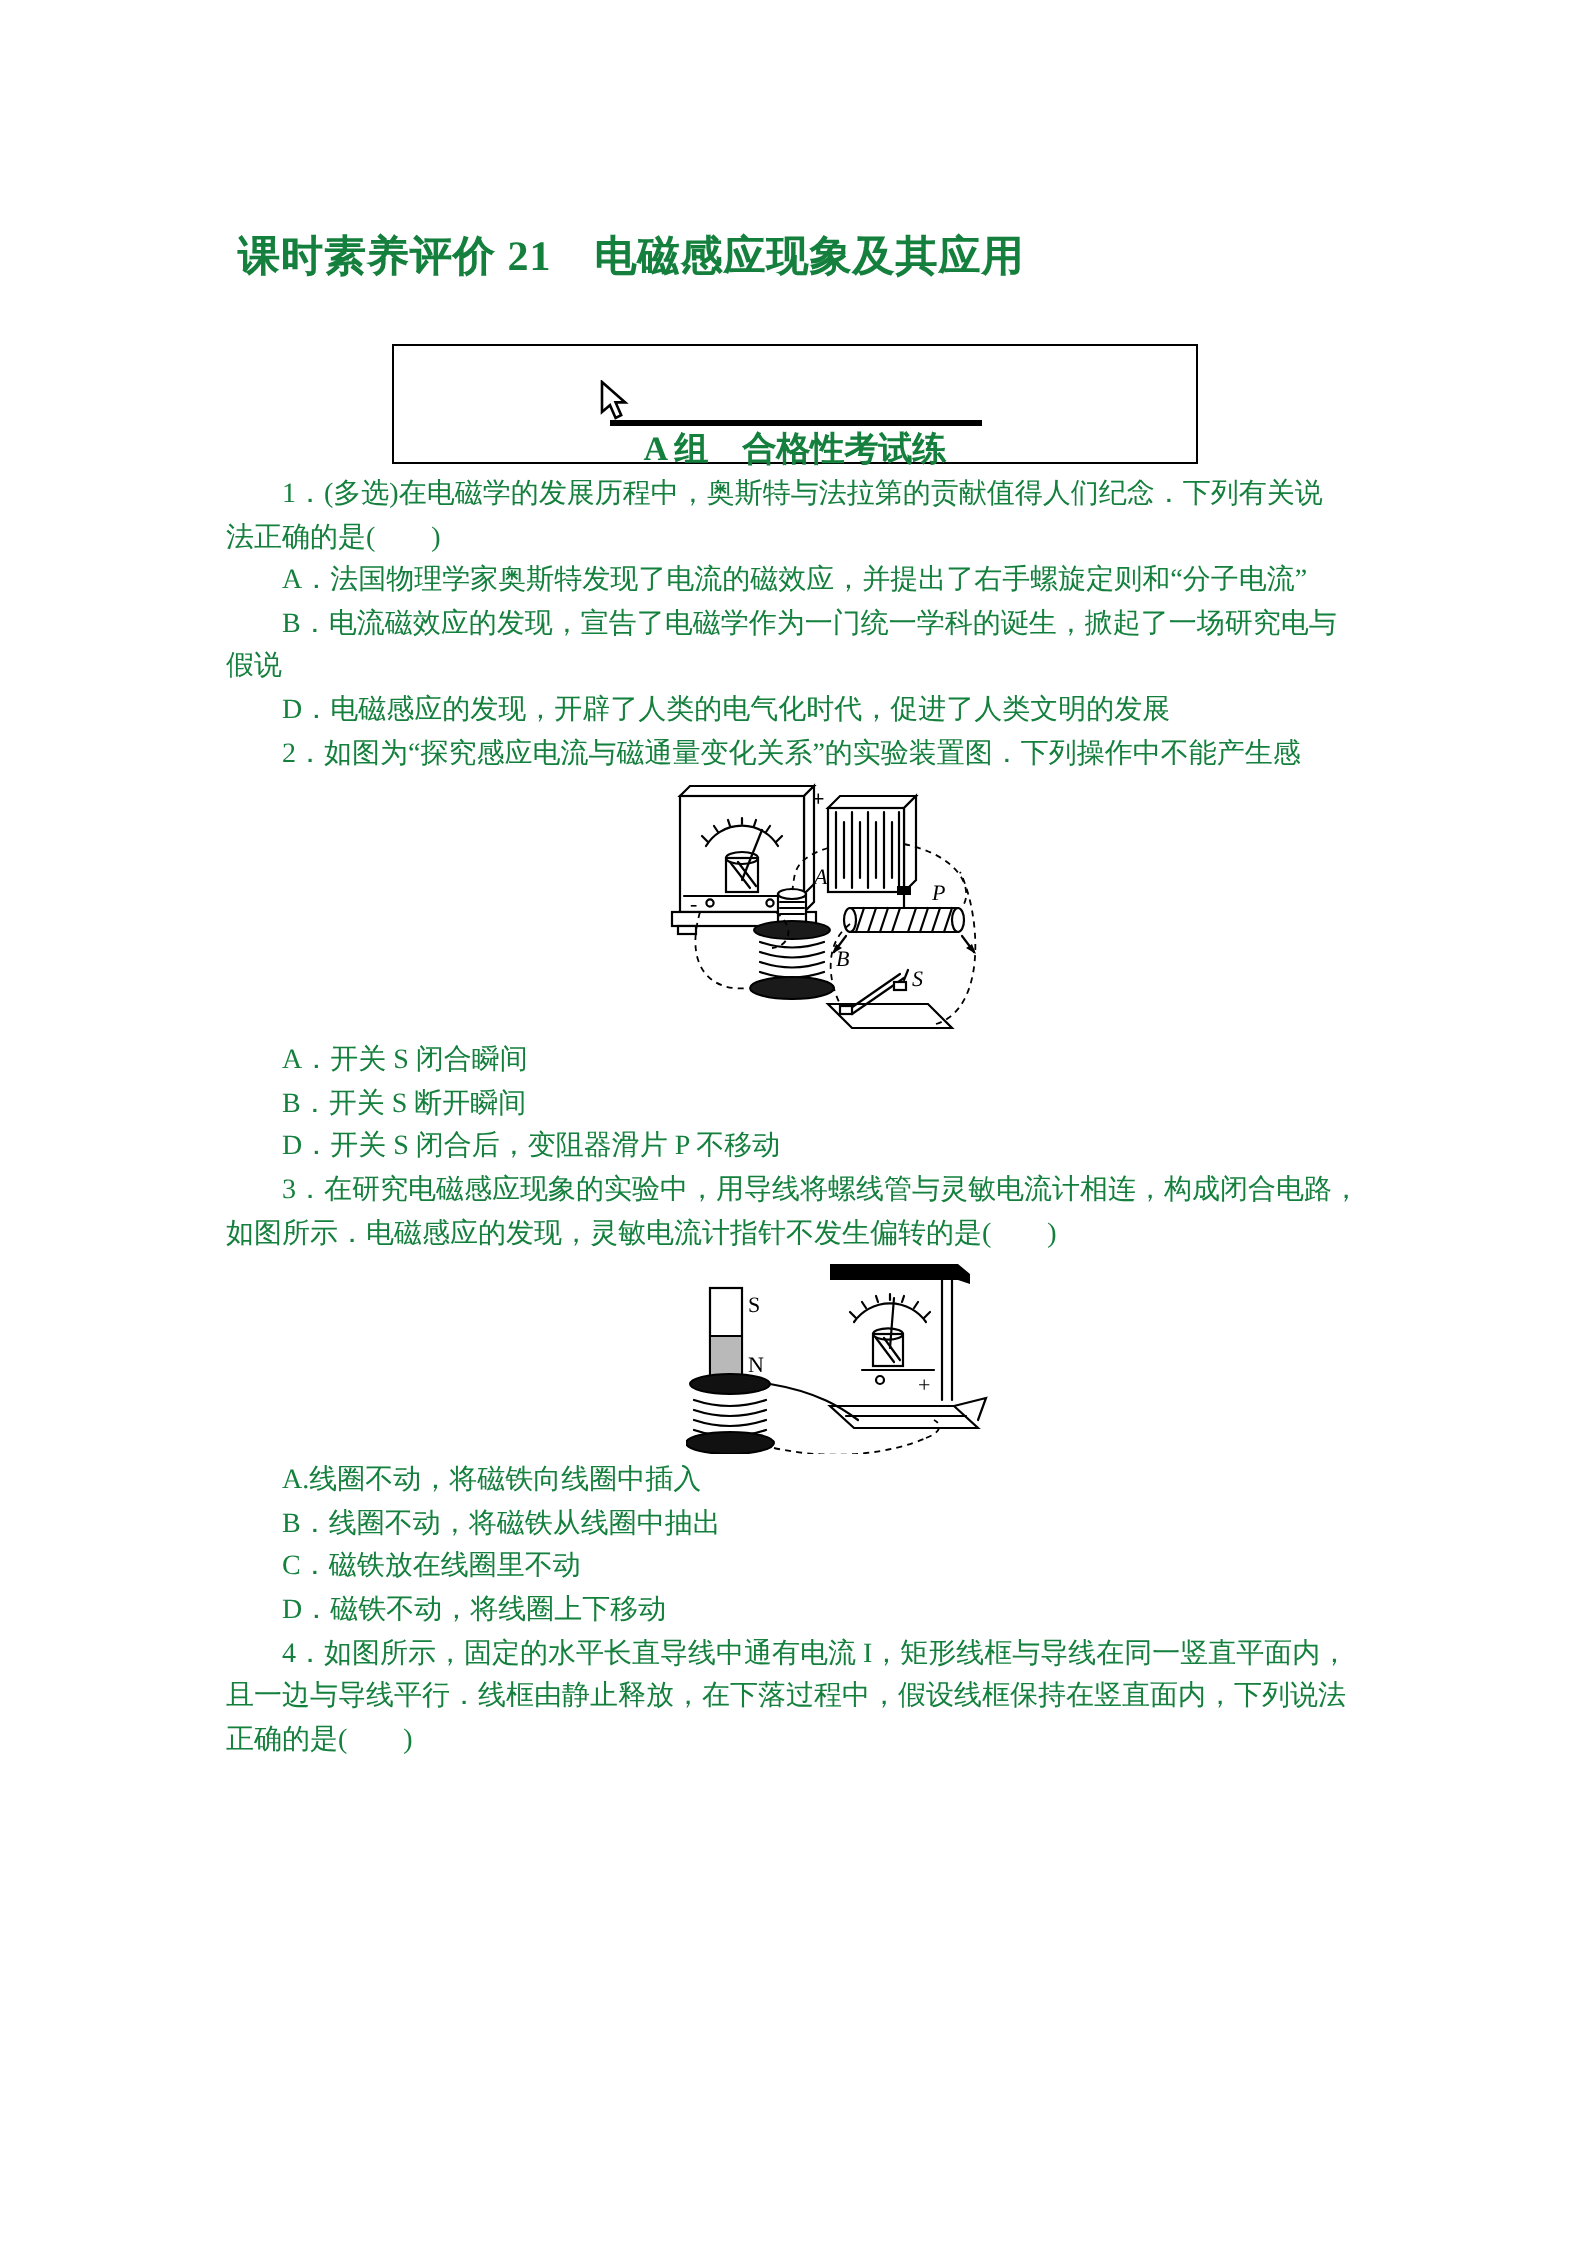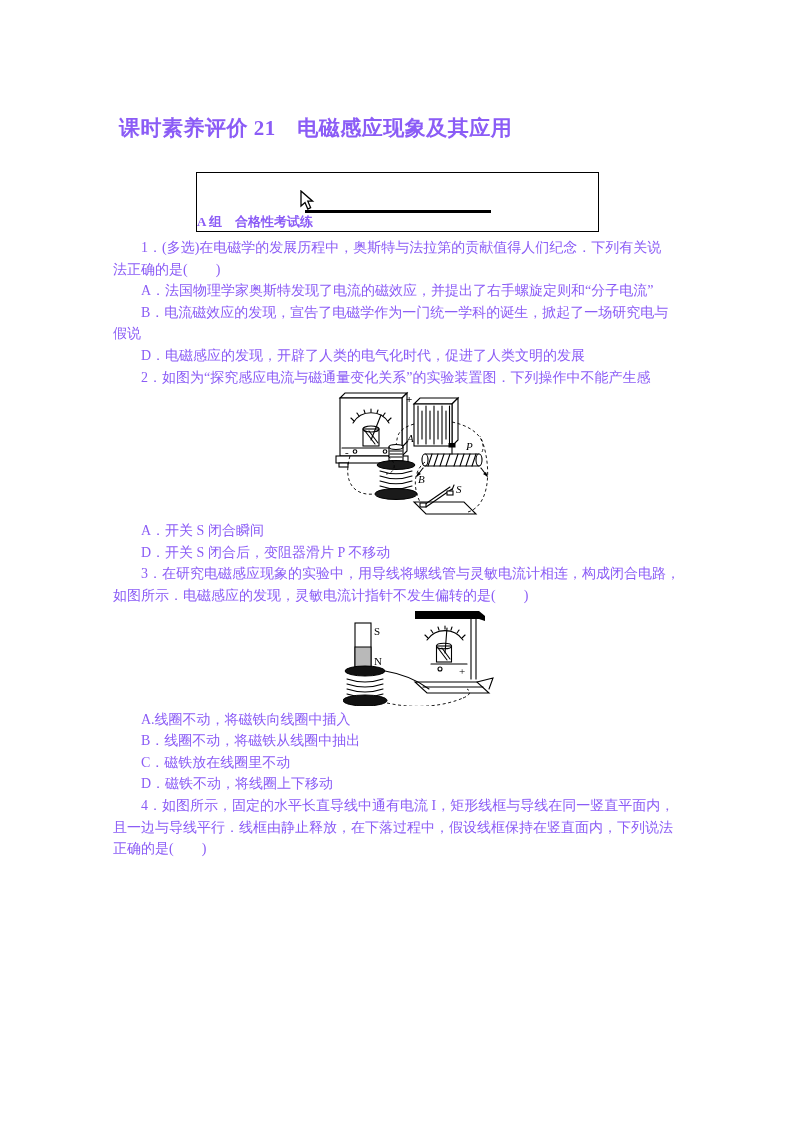--- a/index.html
+++ b/index.html
@@ -1,34 +1,34 @@
 <!DOCTYPE html>
 <html><head>
 <meta charset="utf-8">
 <style>
   html,body{margin:0;padding:0;background:#ffffff;}
   .page{
     position:relative;width:793px;height:1122px;background:#fff;overflow:hidden;
-    font-family:"Liberation Serif","DejaVu Serif",serif;color:#8b5cf6;
+    font-family:"Liberation Serif","DejaVu Serif",serif;color:#15803d;
   }
   .doc-title{
     position:absolute;left:119px;top:114px;
     font-size:21px;font-weight:bold;letter-spacing:.5px;white-space:nowrap;
   }
   .banner-box{
     position:absolute;left:196px;top:172px;width:401px;height:58px;
     border:1.5px solid #000;
   }
   .banner-line{
     position:absolute;left:50%;transform:translateX(-50%);top:37px;
     width:186px;height:2.5px;background:#000;
   }
   .banner-text{
-    position:absolute;left:0;right:0;top:40px;text-align:left;
-    font-size:13px;font-weight:bold;white-space:nowrap;
+    position:absolute;left:0;right:0;top:40px;text-align:center;
+    font-size:17px;font-weight:bold;white-space:nowrap;
   }
   .cursor-wrap{position:absolute;left:103px;top:17px;}
   .content{position:absolute;left:113px;top:237px;width:570px;}
   .tl{font-size:14px;line-height:21.6px;white-space:nowrap;}
   .ind{padding-left:28px;}
   .fig{position:relative;}
   .fig2{height:130px;}
   .fig3{height:100px;}
   .fig svg{display:block;}
   .sk{stroke:#000;fill:none;stroke-width:1.1;stroke-linecap:round;}
@@ -170,20 +170,21 @@
             <path d="M60,66 C72,76 64,84 58,84" class="wire"></path>
             <path d="M86,34 C66,40 70,50 68,55" class="wire"></path>
             <path d="M124,32 C152,38 158,54 154,62" class="wire"></path>
             <path d="M97,72 C84,82 86,100 92,112" class="wire"></path>
             <path d="M140,122 C166,114 162,66 152,46" class="wire"></path>
           </g>
         </svg>
       </div>
 
       <div class="tl ind">A．开关 S 闭合瞬间</div>
+      <div class="tl ind">B．开关 S 断开瞬间</div>
       <div class="tl ind">D．开关 S 闭合后，变阻器滑片 P 不移动</div>
     </div>
 
     <div>
       <div class="tl ind">3．在研究电磁感应现象的实验中，用导线将螺线管与灵敏电流计相连，构成闭合电路，</div>
       <div class="tl">如图所示．电磁感应的发现，灵敏电流计指针不发生偏转的是(　　)</div>
 
       <div class="fig fig3">
         <svg width="152" height="97" viewBox="0 0 152 97" style="margin-left:230px;margin-top:2px;">
 

